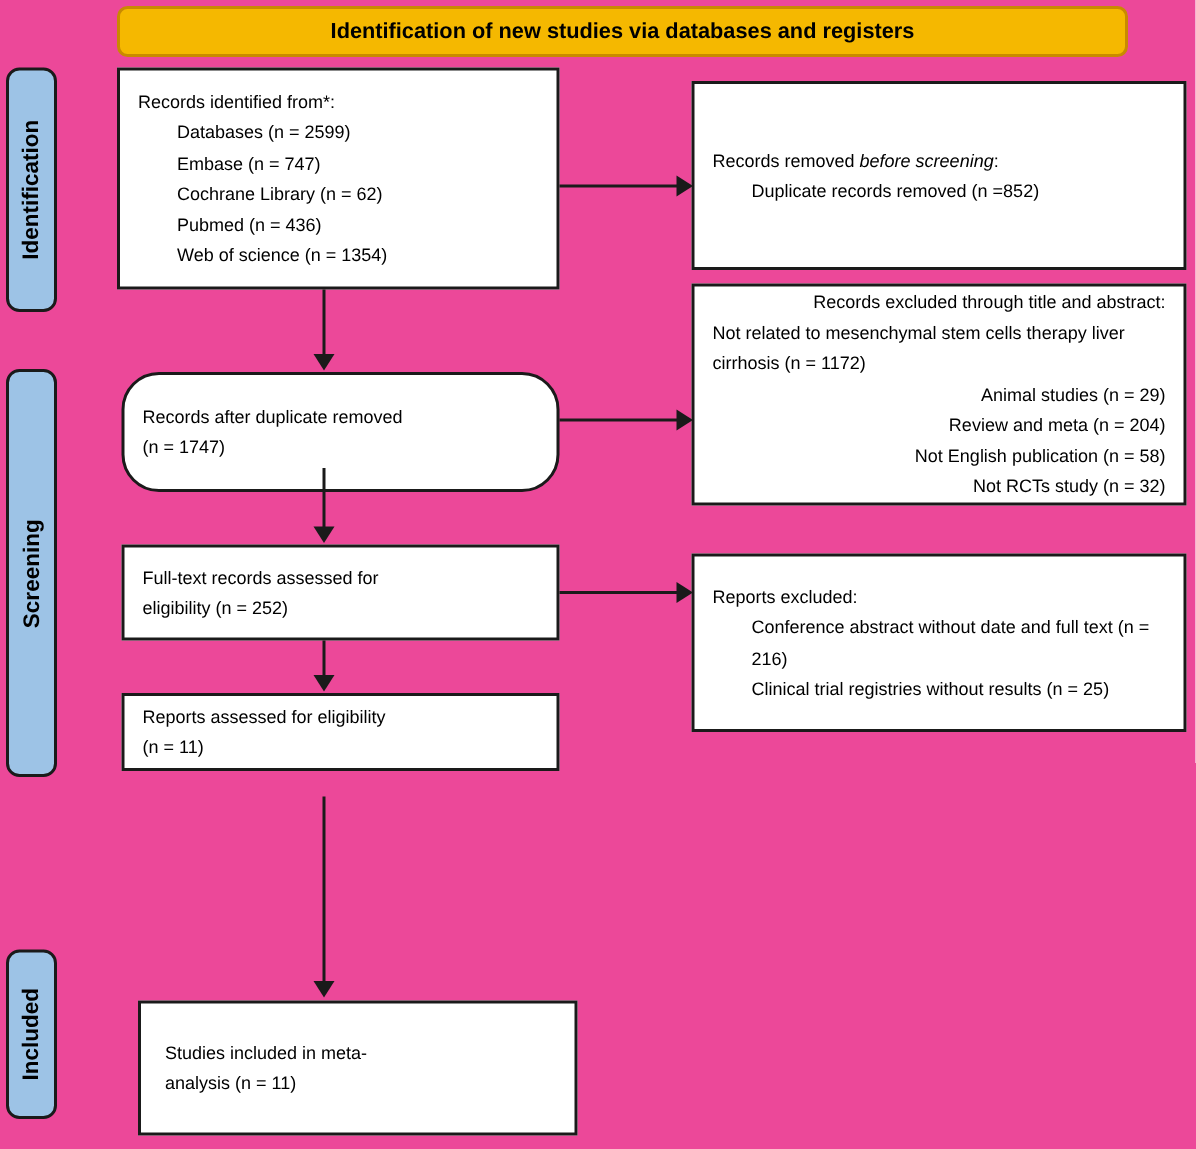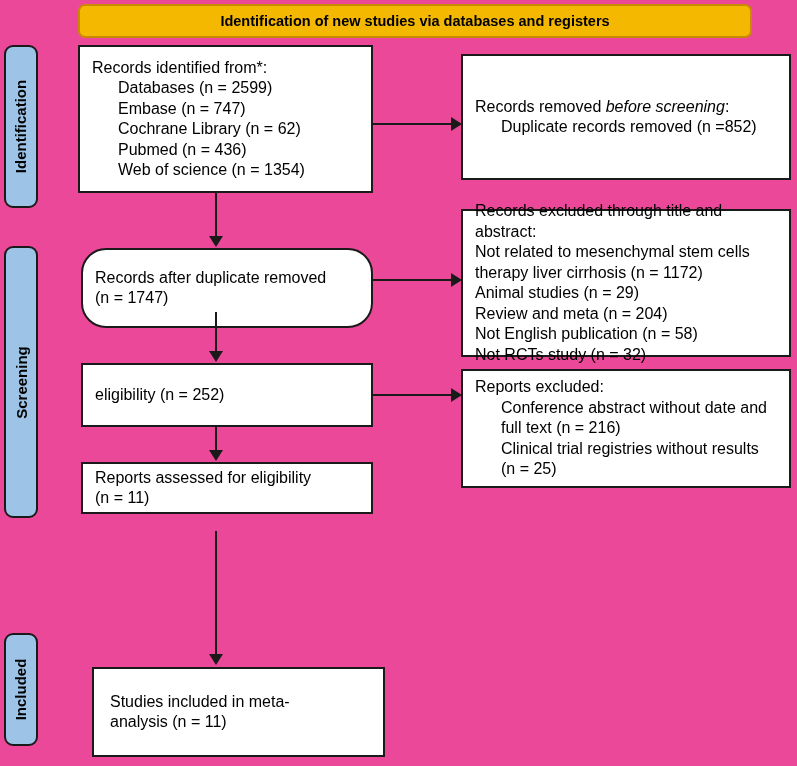--- a/index.html
+++ b/index.html
@@ -60,21 +60,21 @@
     position: absolute;
     background: #ffffff;
     border: 2px solid #1a1a1a;
     box-sizing: border-box;
     display: flex;
     flex-direction: column;
     justify-content: center;
     padding: 0 12px;
   }
   .flow-box .line {
-    font-size: 16px;
+    font-size: 12px;
     color: #000000;
     line-height: 20.5px;
     white-space: nowrap;
   }
   .flow-box .line.wrap { white-space: normal; }
   .flow-box .indent { padding-left: 26px; }
   .flow-box .italic { font-style: italic; text-align: center; }
 
   
   .conn-v {
@@ -135,30 +135,31 @@
       <span>Records removed </span><span class="italic">before screening</span><span>:</span>
     </div>
     <div class="line indent">Duplicate records removed (n =852)</div>
   </div>
 
   <div class="flow-box" style="left:81px; top:248px; width:292px; height:80px;border-radius:25px;">
     <div class="line">Records after duplicate removed</div>
     <div class="line">(n = 1747)</div>
   </div>
 
-  <div class="flow-box" style="left:461px; top:209px; width:330px; height:148px;">
+  <div class="flow-box" style="left:461px; top:189px; width:330px; height:148px;align-items:flex-end;">
     <div class="line wrap">Records excluded through title and abstract:</div>
     <div class="line wrap">Not related to mesenchymal stem cells therapy liver cirrhosis (n = 1172)</div>
     <div class="line wrap">Animal studies (n = 29)</div>
     <div class="line wrap">Review and meta (n = 204)</div>
     <div class="line wrap">Not English publication (n = 58)</div>
     <div class="line wrap">Not RCTs study (n = 32)</div>
   </div>
 
   <div class="flow-box" style="left:81px; top:363px; width:292px; height:64px;">
+    <div class="line">Full-text records assessed for</div>
     <div class="line">eligibility (n = 252)</div>
   </div>
 
   <div class="flow-box" style="left:461px; top:369px; width:330px; height:119px;">
     <div class="line">Reports excluded:</div>
     <div class="line wrap indent">Conference abstract without date and full text (n = 216)</div>
     <div class="line wrap indent">Clinical trial registries without results (n = 25)</div>
   </div>
 
   <div class="flow-box" style="left:81px; top:462px; width:292px; height:52px;">

